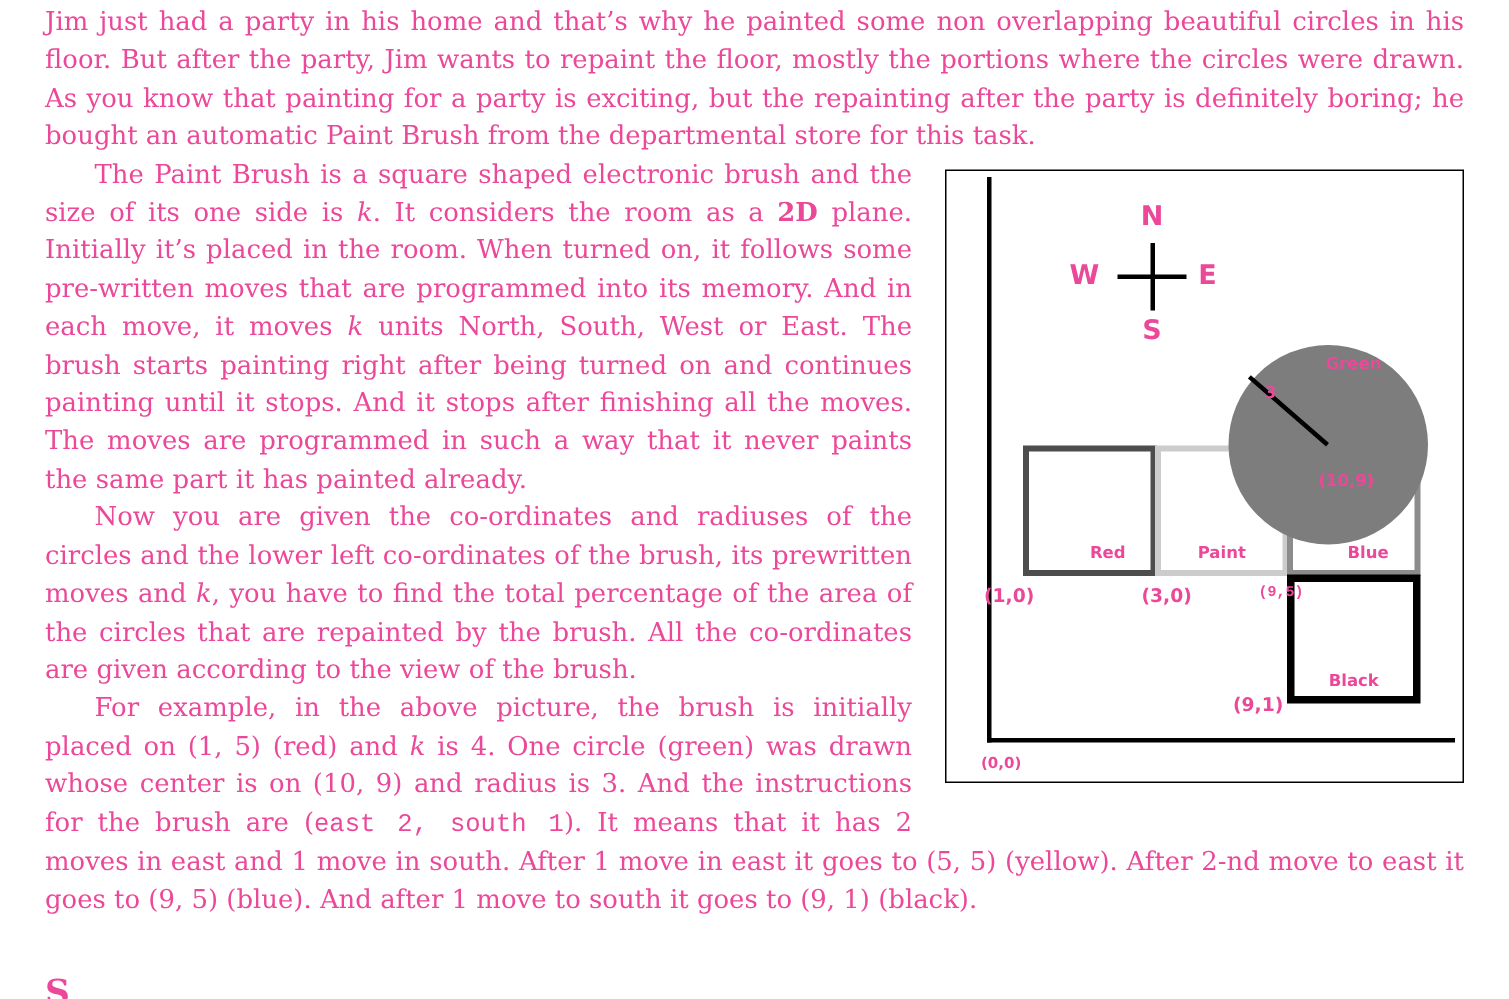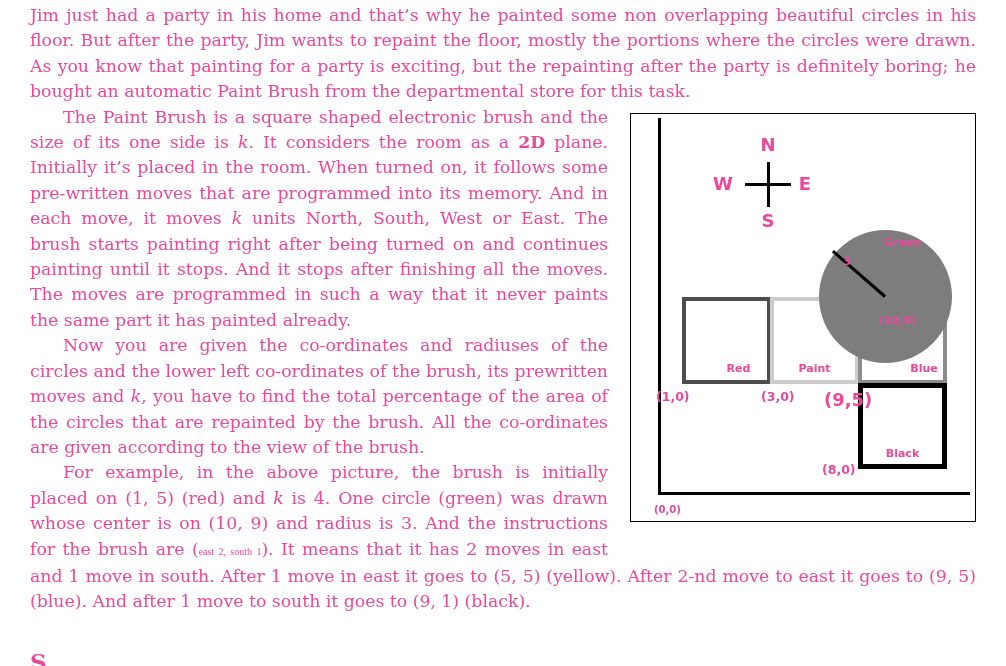--- a/index.html
+++ b/index.html
@@ -19,21 +19,21 @@
     color: #ec4899;
   }
   p.para {
     margin: 0;
     text-align: justify;
     text-indent: 33px;
   }
   p.para.noindent { text-indent: 0; }
   .k { font-style: italic; }
   .b2d { font-weight: bold; }
-  .tt { font-family: Liberation Serif, serif; font-size: 10px; }
+  .tt { font-family: Liberation Mono, monospace; font-size: 17px; }
 
   
   .figure {
     float: right;
     position: relative;
     width: 344px; height: 407px;
     border: 1px solid #000;
     margin: 8px 0 26px 22px;
     background: #fff;
   }
@@ -75,26 +75,26 @@
     transform-origin: 0 50%;
     transform: rotate(-139deg);
     z-index: 3;
   }
   .circle-name { left: 200px; top: 123px; width: 90px; text-align: right; font-size: 11px; }
   .circle-r    { left: 206px; top: 142px; width: 20px; text-align: center; font-size: 11px; }
   .circle-c    { left: 248px; top: 153px; font-size: 11px; margin-top: 48px; }
 
   .lbl-red    { left: 51px;  top: 249px; width: 89px; text-align: center; font-size: 11px; margin-left: 12px; }
   .lbl-yellow { left: 139px; top: 249px; width: 89px; text-align: center; font-size: 11px; }
-  .lbl-blue   { left: 227px; top: 249px; width: 108px; text-align: center; font-size: 11px; padding-left: 12px; }
+  .lbl-blue   { left: 227px; top: 249px; width: 108px; text-align: center; font-size: 11px; }
   .lbl-black  { left: 227px; top: 334px; width: 89px; text-align: center; font-size: 11px; }
 
   .coord-1-5 { left: 25px;  top: 276px; font-size: 12.5px; }
   .coord-5-5 { left: 130px; top: 276px; font-size: 12.5px; }
-  .coord-9-5 { left: 193px; top: 276px; font-size: 18px; }
+  .coord-9-5 { left: 208px; top: 276px; font-size: 10px; font-family: Liberation Mono, monospace; }
   .coord-9-1 { left: 191px; top: 349px; font-size: 12.5px; }
   .coord-0-0 { left: 23px;  top: 390px; font-size: 10px; }
 
   .cutoff {
     position: absolute;
     left: 30px; top: 649px;
     width: 40px; height: 17px;
     overflow: hidden;
     font-family: "DejaVu Serif", serif;
     font-weight: bold;
@@ -135,21 +135,21 @@
       <div class="flabel circle-c">(10,9)</div>
 
       <div class="flabel lbl-red">Red</div>
       <div class="flabel lbl-yellow">Paint</div>
       <div class="flabel lbl-blue">Blue</div>
       <div class="flabel lbl-black">Black</div>
 
       <div class="flabel coord-1-5">(1,0)</div>
       <div class="flabel coord-5-5">(3,0)</div>
       <div class="flabel coord-9-5">(9,5)</div>
-      <div class="flabel coord-9-1">(8,0)</div>
+      <div class="flabel coord-9-1">(9,1)</div>
       <div class="flabel coord-0-0">(0,0)</div>
     </div>
 
     <p class="para"><span>The Paint Brush is a square shaped electronic brush and the size of its one side is </span><span class="k">k</span><span>. It considers the room as a </span><span class="b2d">2D</span><span> plane. Initially it’s placed in the room. When turned on, it follows some pre-written moves that are programmed into its memory. And in each move, it moves </span><span class="k">k</span><span> units North, South, West or East. The brush starts painting right after being turned on and continues painting until it stops. And it stops after finishing all the moves. The moves are programmed in such a way that it never paints the same part it has painted already.</span></p>
 
     <p class="para"><span>Now you are given the co-ordinates and radiuses of the circles and the lower left co-ordinates of the brush, its prewritten moves and </span><span class="k">k</span><span>, you have to find the total percentage of the area of the circles that are repainted by the brush. All the co-ordinates are given according to the view of the brush.</span></p>
 
     <p class="para"><span>For example, in the above picture, the brush is initially placed on (1, 5) (red) and </span><span class="k">k</span><span> is 4. One circle (green) was drawn whose center is on (10, 9) and radius is 3. And the instructions for the brush are (</span><span class="tt">east 2, south 1</span><span>). It means that it has 2 moves in east and 1 move in south. After 1 move in east it goes to (5, 5) (yellow). After 2-nd move to east it goes to (9, 5) (blue). And after 1 move to south it goes to (9, 1) (black).</span></p>
 
   </div>

